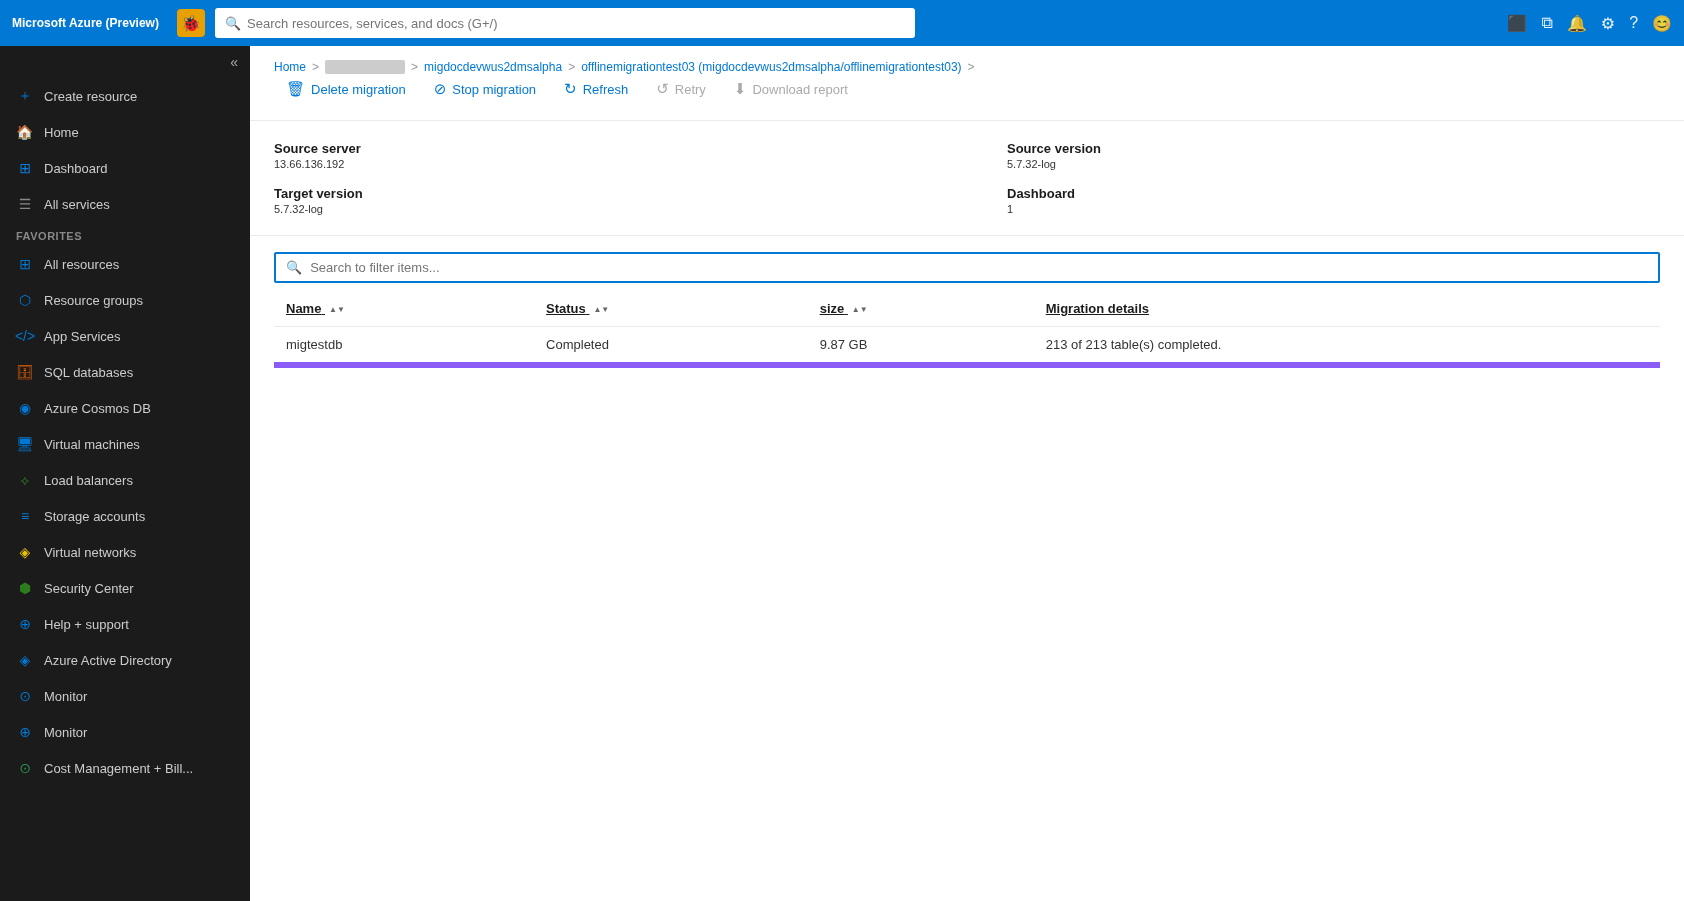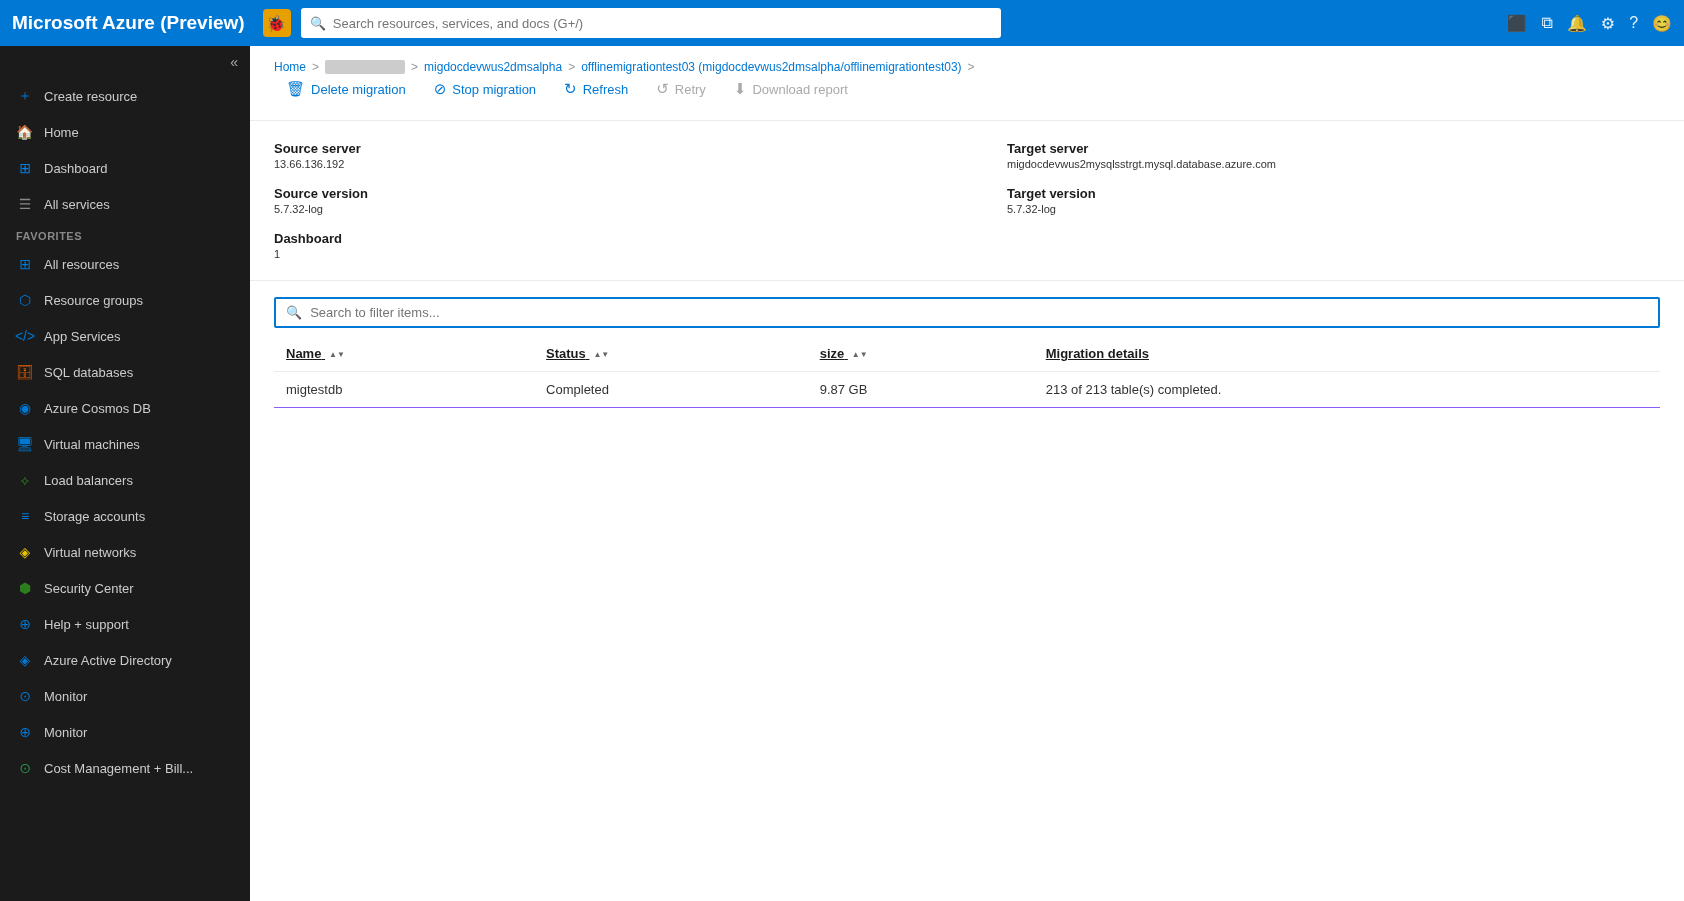--- a/index.html
+++ b/index.html
@@ -10,21 +10,21 @@
       background: #0078d4;
       color: white;
       height: 46px;
       display: flex;
       align-items: center;
       padding: 0 12px;
       flex-shrink: 0;
       gap: 10px;
     }
     .topbar-brand {
-      font-size: 19px;
+      font-size: 12px;
       font-weight: 600;
       white-space: nowrap;
       margin-right: 8px;
     }
     .topbar-icon-bug {
       background: #e8a000;
       border-radius: 4px;
       width: 28px;
       height: 28px;
       display: flex;
@@ -253,21 +253,21 @@
       flex-direction: column;
       font-size: 8px;
       color: #666;
       margin-left: 4px;
       vertical-align: middle;
     }
     .data-table td {
       padding: 10px 12px;
       font-size: 13px;
       color: #333;
-      border-bottom: 1px solid #8b5cf6;
+      border-bottom: 6px solid #8b5cf6;
     }
 
     
     .sidebar::-webkit-scrollbar { width: 6px; }
     .sidebar::-webkit-scrollbar-track { background: #1b1b1b; }
     .sidebar::-webkit-scrollbar-thumb { background: #444; border-radius: 3px; }
 
     
     .icon-home { color: #0078d4; }
     .icon-dashboard { color: #0a7ee3; }
@@ -446,24 +446,20 @@
       <button class="toolbar-btn disabled">
         <span class="btn-icon">⬇</span>
         <span>Download report</span>
       </button>
     </div>
 
     <div class="info-grid">
       <div class="info-field">
         <label>Source server</label>
         <div class="info-value">13.66.136.192</div>
-      </div>
-      <div class="info-field">
-        <label>Target server</label>
-        <div class="info-value">migdocdevwus2mysqlsstrgt.mysql.database.azure.com</div>
       </div>
       <div class="info-field">
         <label>Source version</label>
         <div class="info-value">5.7.32-log</div>
       </div>
       <div class="info-field">
         <label>Target version</label>
         <div class="info-value">5.7.32-log</div>
       </div>
       <div class="info-field">

